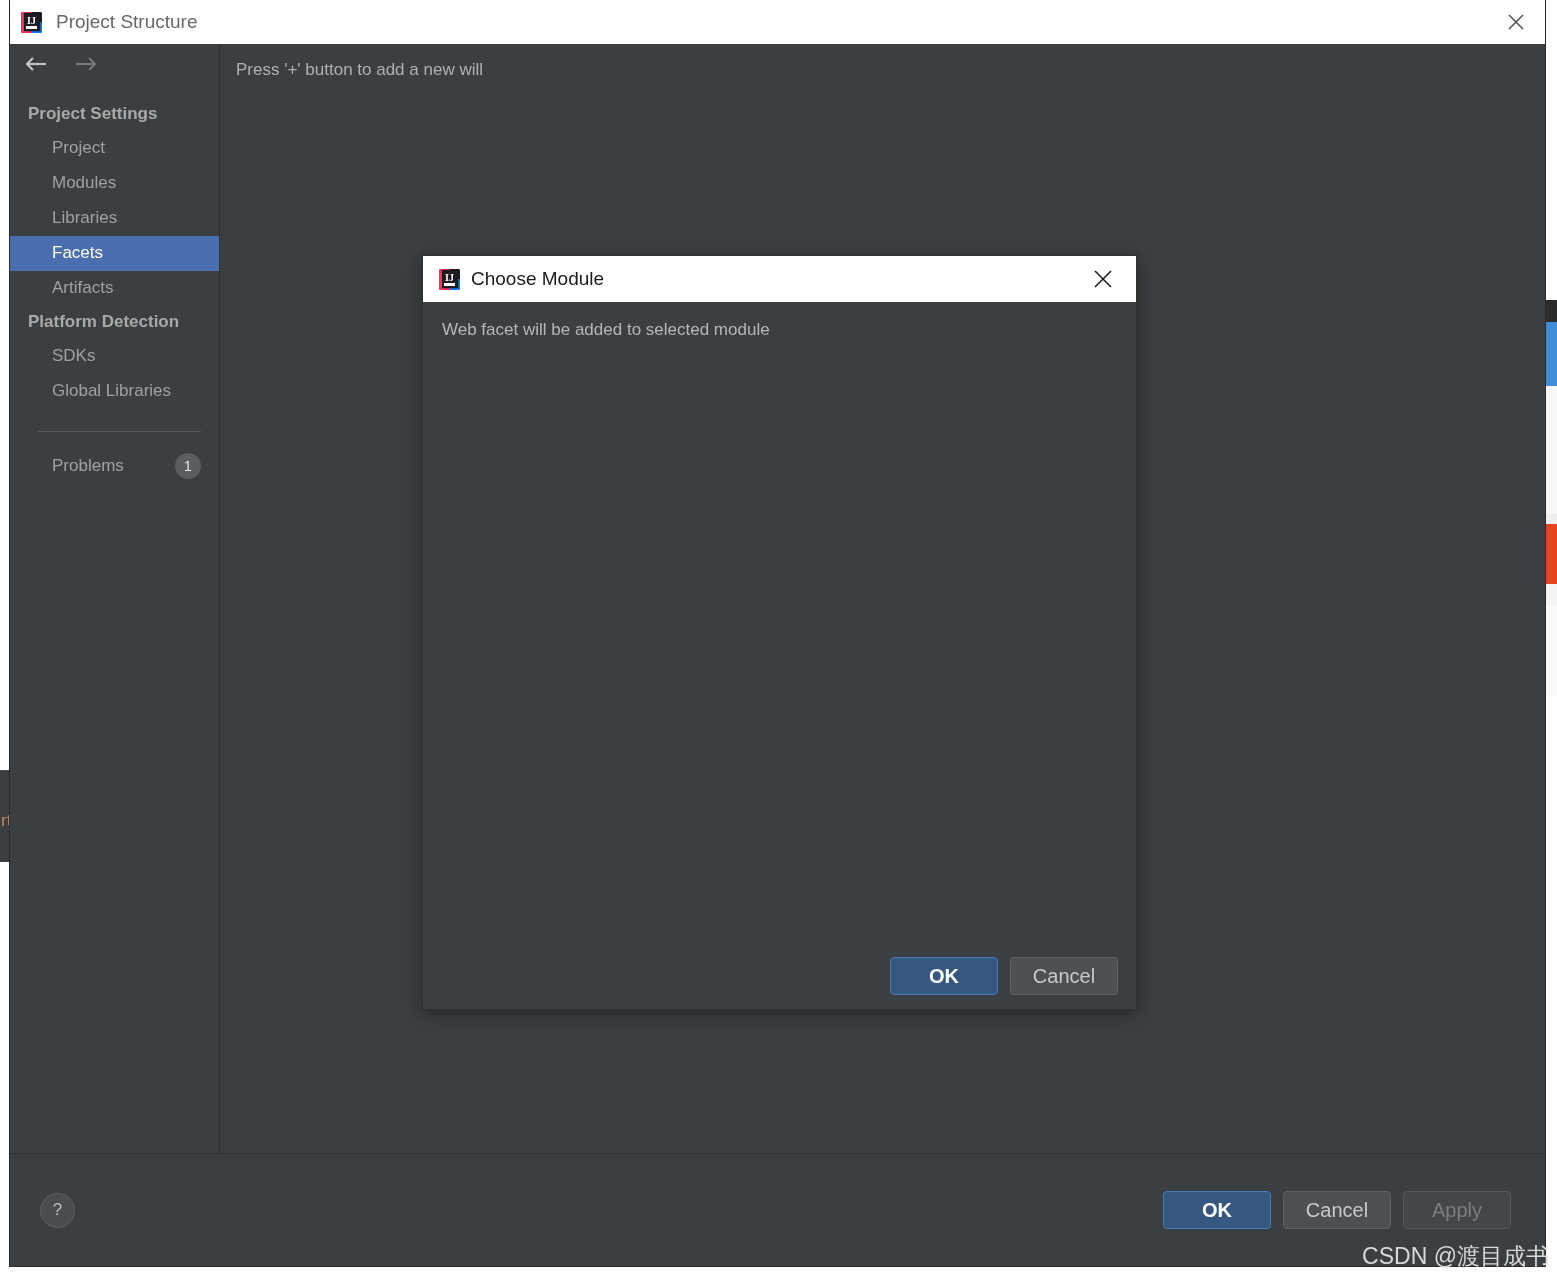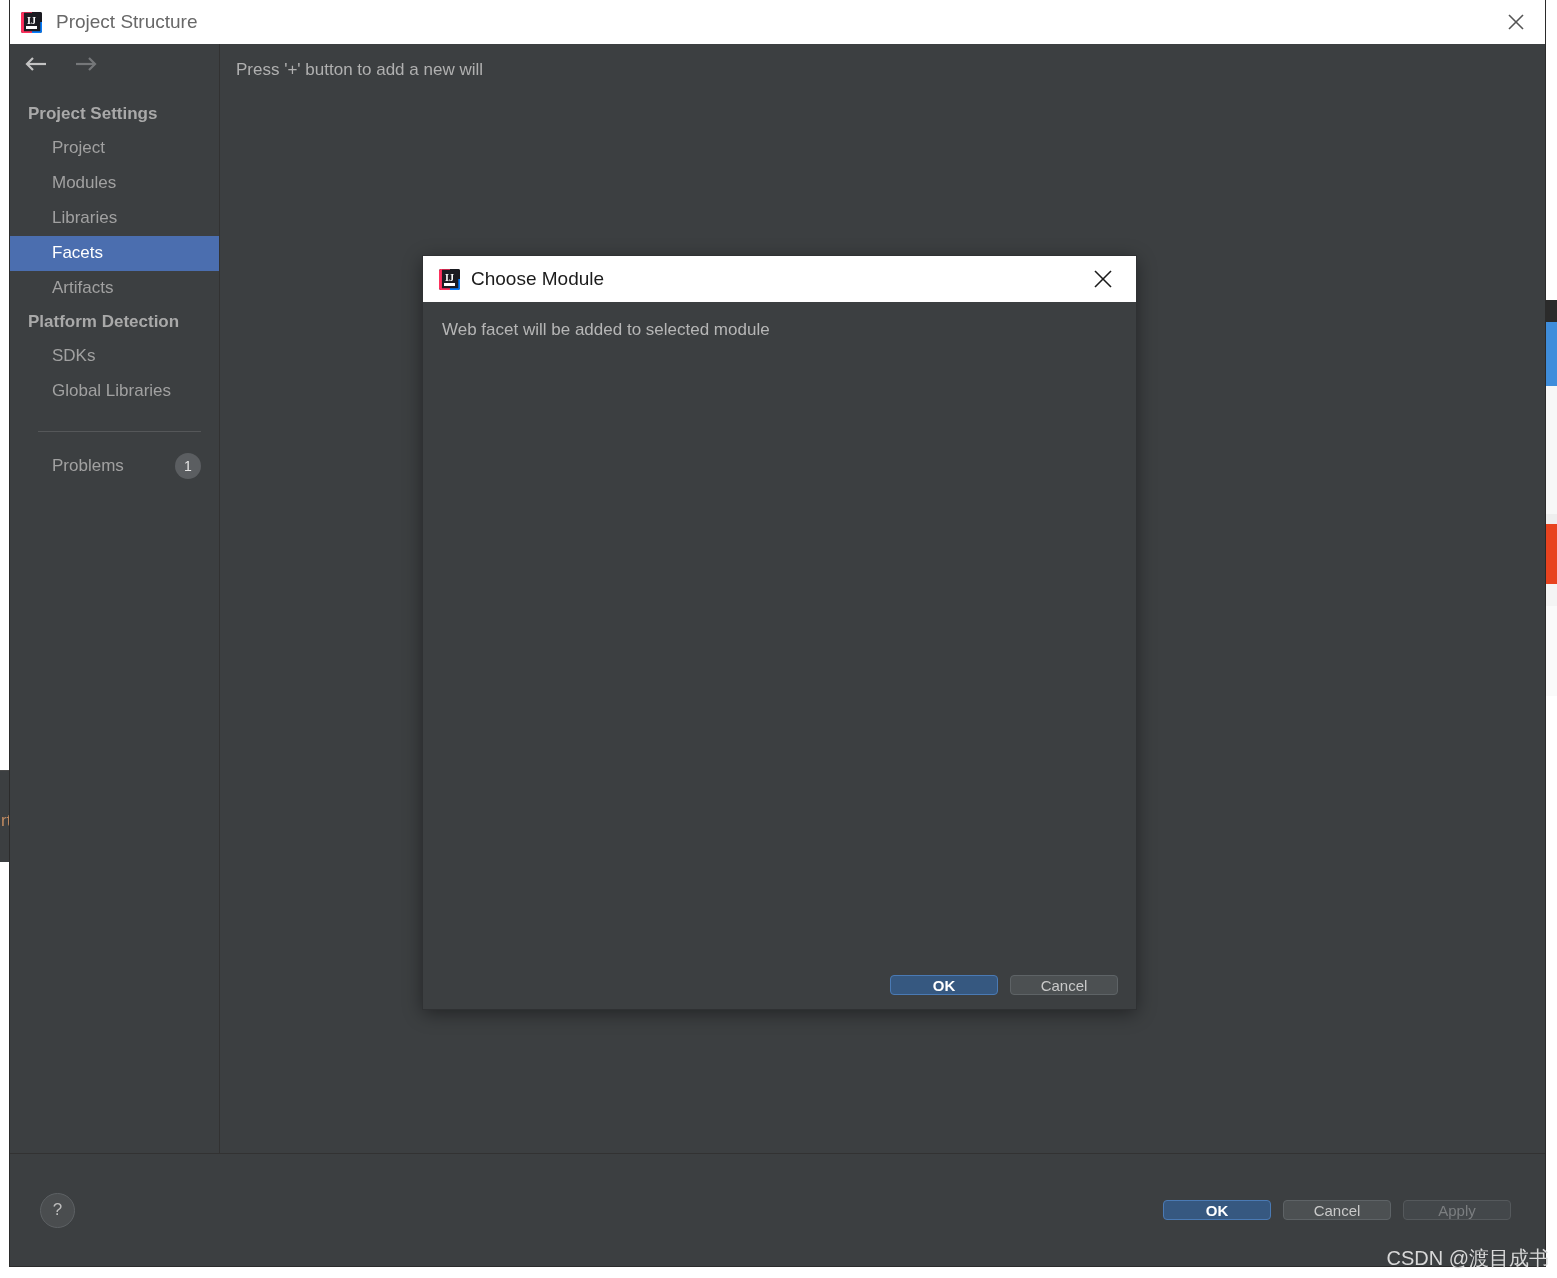--- a/index.html
+++ b/index.html
@@ -229,23 +229,23 @@
     cursor: pointer;
   }
   #ps-actions {
     margin-left: auto;
     margin-right: 34px;
     display: flex; gap: 12px;
     align-items: center;
   }
   .btn {
     min-width: 108px;
-    height: 20px;
+    height: 38px;
     border-radius: 4px;
-    font-size: 15px;
+    font-size: 20px;
     display: flex; align-items: center; justify-content: center;
     cursor: pointer;
     border: 1px solid #5e6366;
     background: #4c5052;
     color: #c9c9c9;
   }
   .btn.primary {
     background: #365880;
     border: 1px solid #4a7ab4;
     color: #ffffff;
@@ -337,21 +337,21 @@
   #cm-actions {
     position: absolute;
     right: 18px; bottom: 14px;
     display: flex; gap: 12px;
   }
 
   
   #watermark {
     position: absolute;
     right: 8px; bottom: 6px;
-    font-size: 20px;
+    font-size: 23px;
     color: #d8d8d8;
     font-family: "Liberation Sans", sans-serif;
     white-space: nowrap;
     pointer-events: none;
   }
 </style>
 </head>
 <body>
 
 <div id="backdrop">

